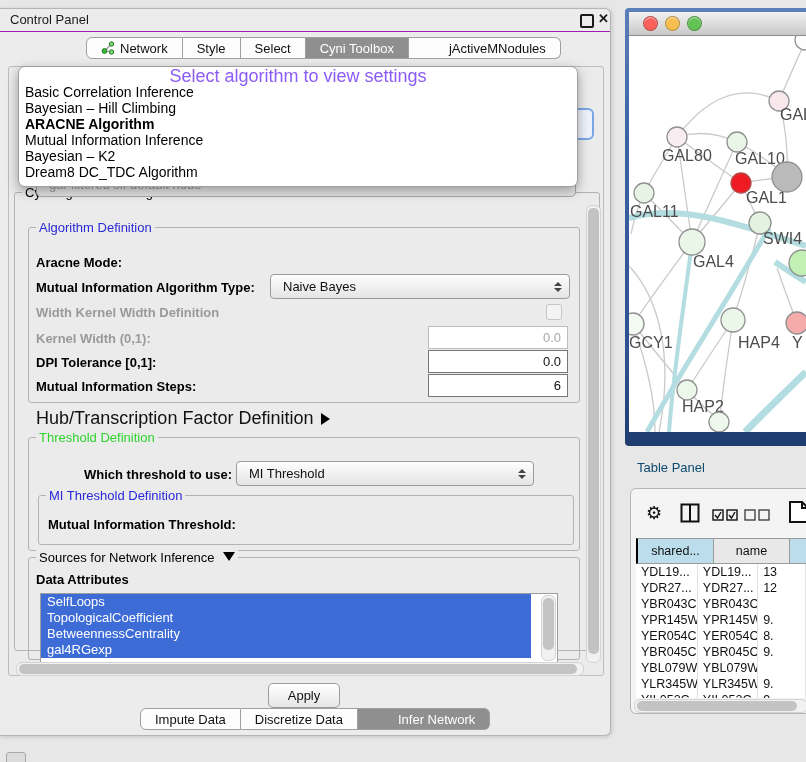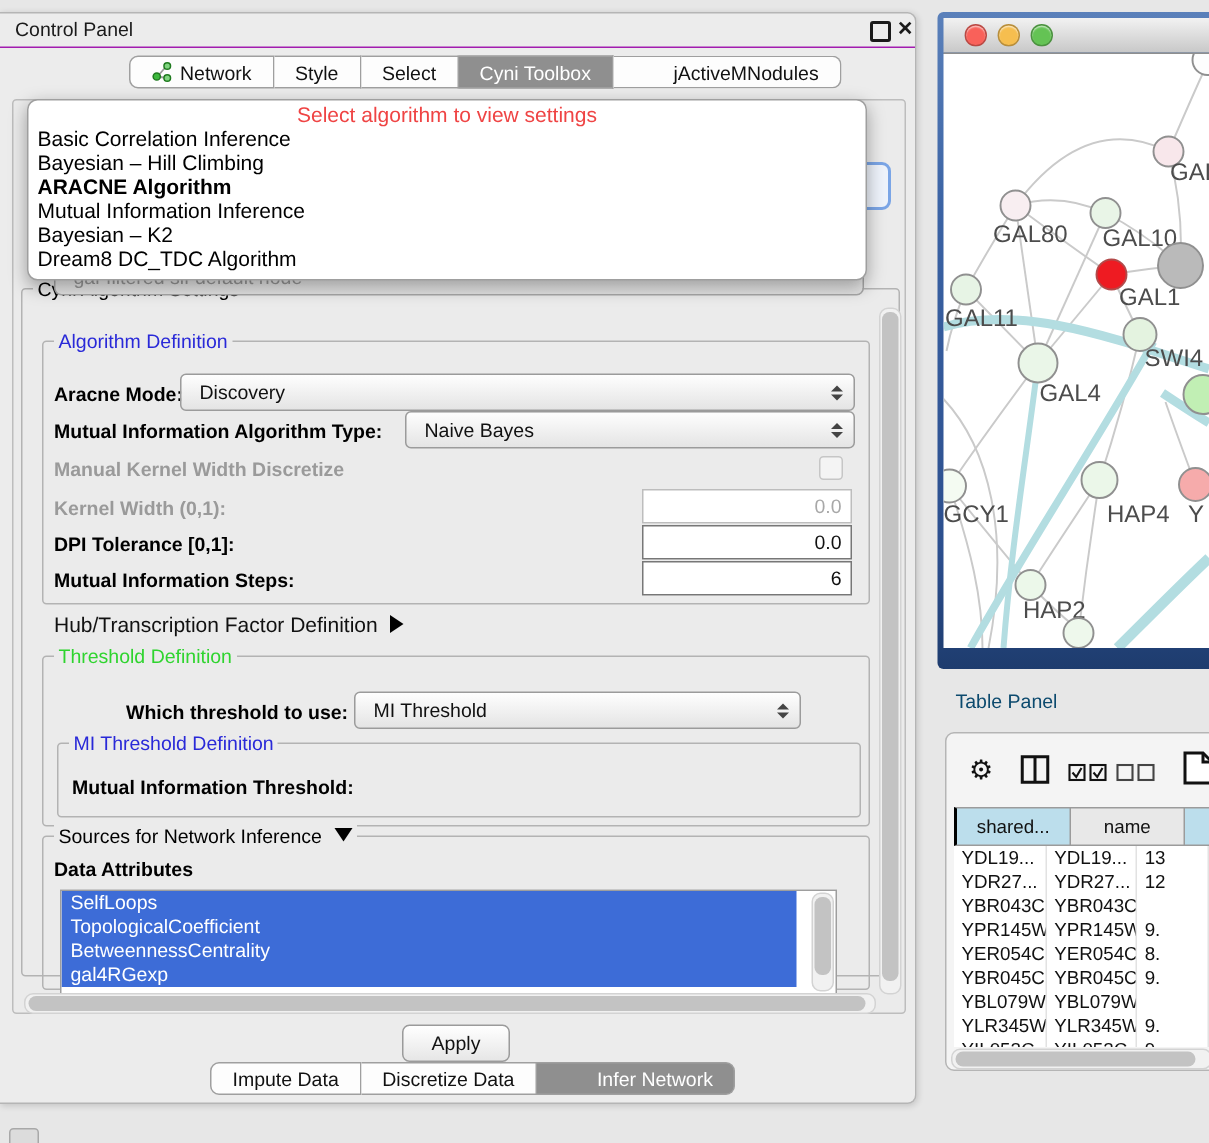--- a/index.html
+++ b/index.html
@@ -25,21 +25,21 @@
   #main-tab-bar{left:86px;top:28px;}
   #bottom-tab-bar{left:140px;top:699px;}
   .nticon{width:14px;height:14px;display:inline-block;}
   
   #content-panel{left:8px;top:57px;width:594px;height:608px;background:#ebebeb;
                  border:1px solid #bdbdbd;border-radius:3px;}
   
   #algo-popup{left:18px;top:57px;width:560px;height:121px;background:#fff;
               border:1px solid #9f9f9f;border-radius:7px;z-index:50;
               box-shadow:0 4px 12px rgba(0,0,0,.35);padding-top:2px;box-sizing:border-box;}
-  #algo-placeholder{text-align:center;font-size:14px;color:#ef4444;height:15px;line-height:15px;}
+  #algo-placeholder{text-align:center;font-size:18px;color:#8b5cf6;height:15px;line-height:15px;}
   .popitem{font-size:14px;color:#000;height:16px;line-height:16px;padding-left:6px;}
   .popitem.b{font-weight:bold;}
   
   #hidden-combo{left:36px;top:162px;width:540px;height:26px;border:1px solid #a9a9a9;
                 border-radius:5px;background:linear-gradient(#fdfdfd,#e3e3e3);z-index:10;
                 font-size:13px;color:#9a9a9a;line-height:26px;padding-left:12px;box-sizing:border-box;}
   #focus-fragment{left:562px;top:99px;width:28px;height:28px;border:2px solid #7aa5e6;
                   border-radius:6px;background:#eef3fb;z-index:10;}
   
   .groupbox{border:1px solid #b3b3b3;border-radius:3px;}
@@ -163,51 +163,44 @@
     </div>
 
     <div class="abs groupbox" style="left:14px;top:183px;width:584px;height:457px;">
       <span class="grouplabel">Cyni Algorithm Settings</span>
     </div>
 
     <div class="abs groupbox" style="left:28px;top:218px;width:550px;height:174px;">
       <span class="grouplabel blue">Algorithm Definition</span>
     </div>
     <span class="lbl" style="left:36px;top:246px;">Aracne Mode:</span>
-    <div class="combo" style="left:120px;top:240px;width:450px;height:25px;">
-      <span>Discovery</span>
-      <span class="arrows">
-          <i class="up"></i>
-          <i class="dn"></i>
-        </span>
-    </div>
     <span class="lbl" style="left:36px;top:271px;">Mutual Information Algorithm Type:</span>
     <div class="combo" style="left:270px;top:265px;width:300px;height:25px;">
       <span>Naive Bayes</span>
       <span class="arrows">
           <i class="up"></i>
           <i class="dn"></i>
         </span>
     </div>
-    <span class="lbl dis" style="left:36px;top:296px;">Manual Kernel Width Discretize</span>
+    <span class="lbl dis" style="left:36px;top:296px;">Width Kernel Width Definition</span>
     <span class="cbox" style="left:546px;top:295px;"></span>
     <span class="lbl dis" style="left:36px;top:322px;">Kernel Width (0,1):</span>
     <div class="tfield dis" style="left:428px;top:317px;width:140px;height:23px;">
       <span>0.0</span>
     </div>
     <span class="lbl" style="left:36px;top:346px;">DPI Tolerance [0,1]:</span>
     <div class="tfield" style="left:428px;top:341px;width:140px;height:23px;">
       <span>0.0</span>
     </div>
     <span class="lbl" style="left:36px;top:370px;">Mutual Information Steps:</span>
     <div class="tfield" style="left:428px;top:365px;width:140px;height:23px;">
       <span>6</span>
     </div>
 
-    <span class="lbl plain" style="left:36px;top:399px;font-size:14px;">
+    <span class="lbl plain" style="left:36px;top:399px;font-size:18px;">
       <span>Hub/Transcription Factor Definition</span><span class="tri-r"></span>
     </span>
 
     <div class="abs groupbox" style="left:28px;top:428px;width:550px;height:112px;">
       <span class="grouplabel green">Threshold Definition</span>
     </div>
     <span class="lbl" style="left:84px;top:458px;">Which threshold to use:</span>
     <div class="combo" style="left:236px;top:452px;width:298px;height:25px;">
       <span>MI Threshold</span>
       <span class="arrows">

